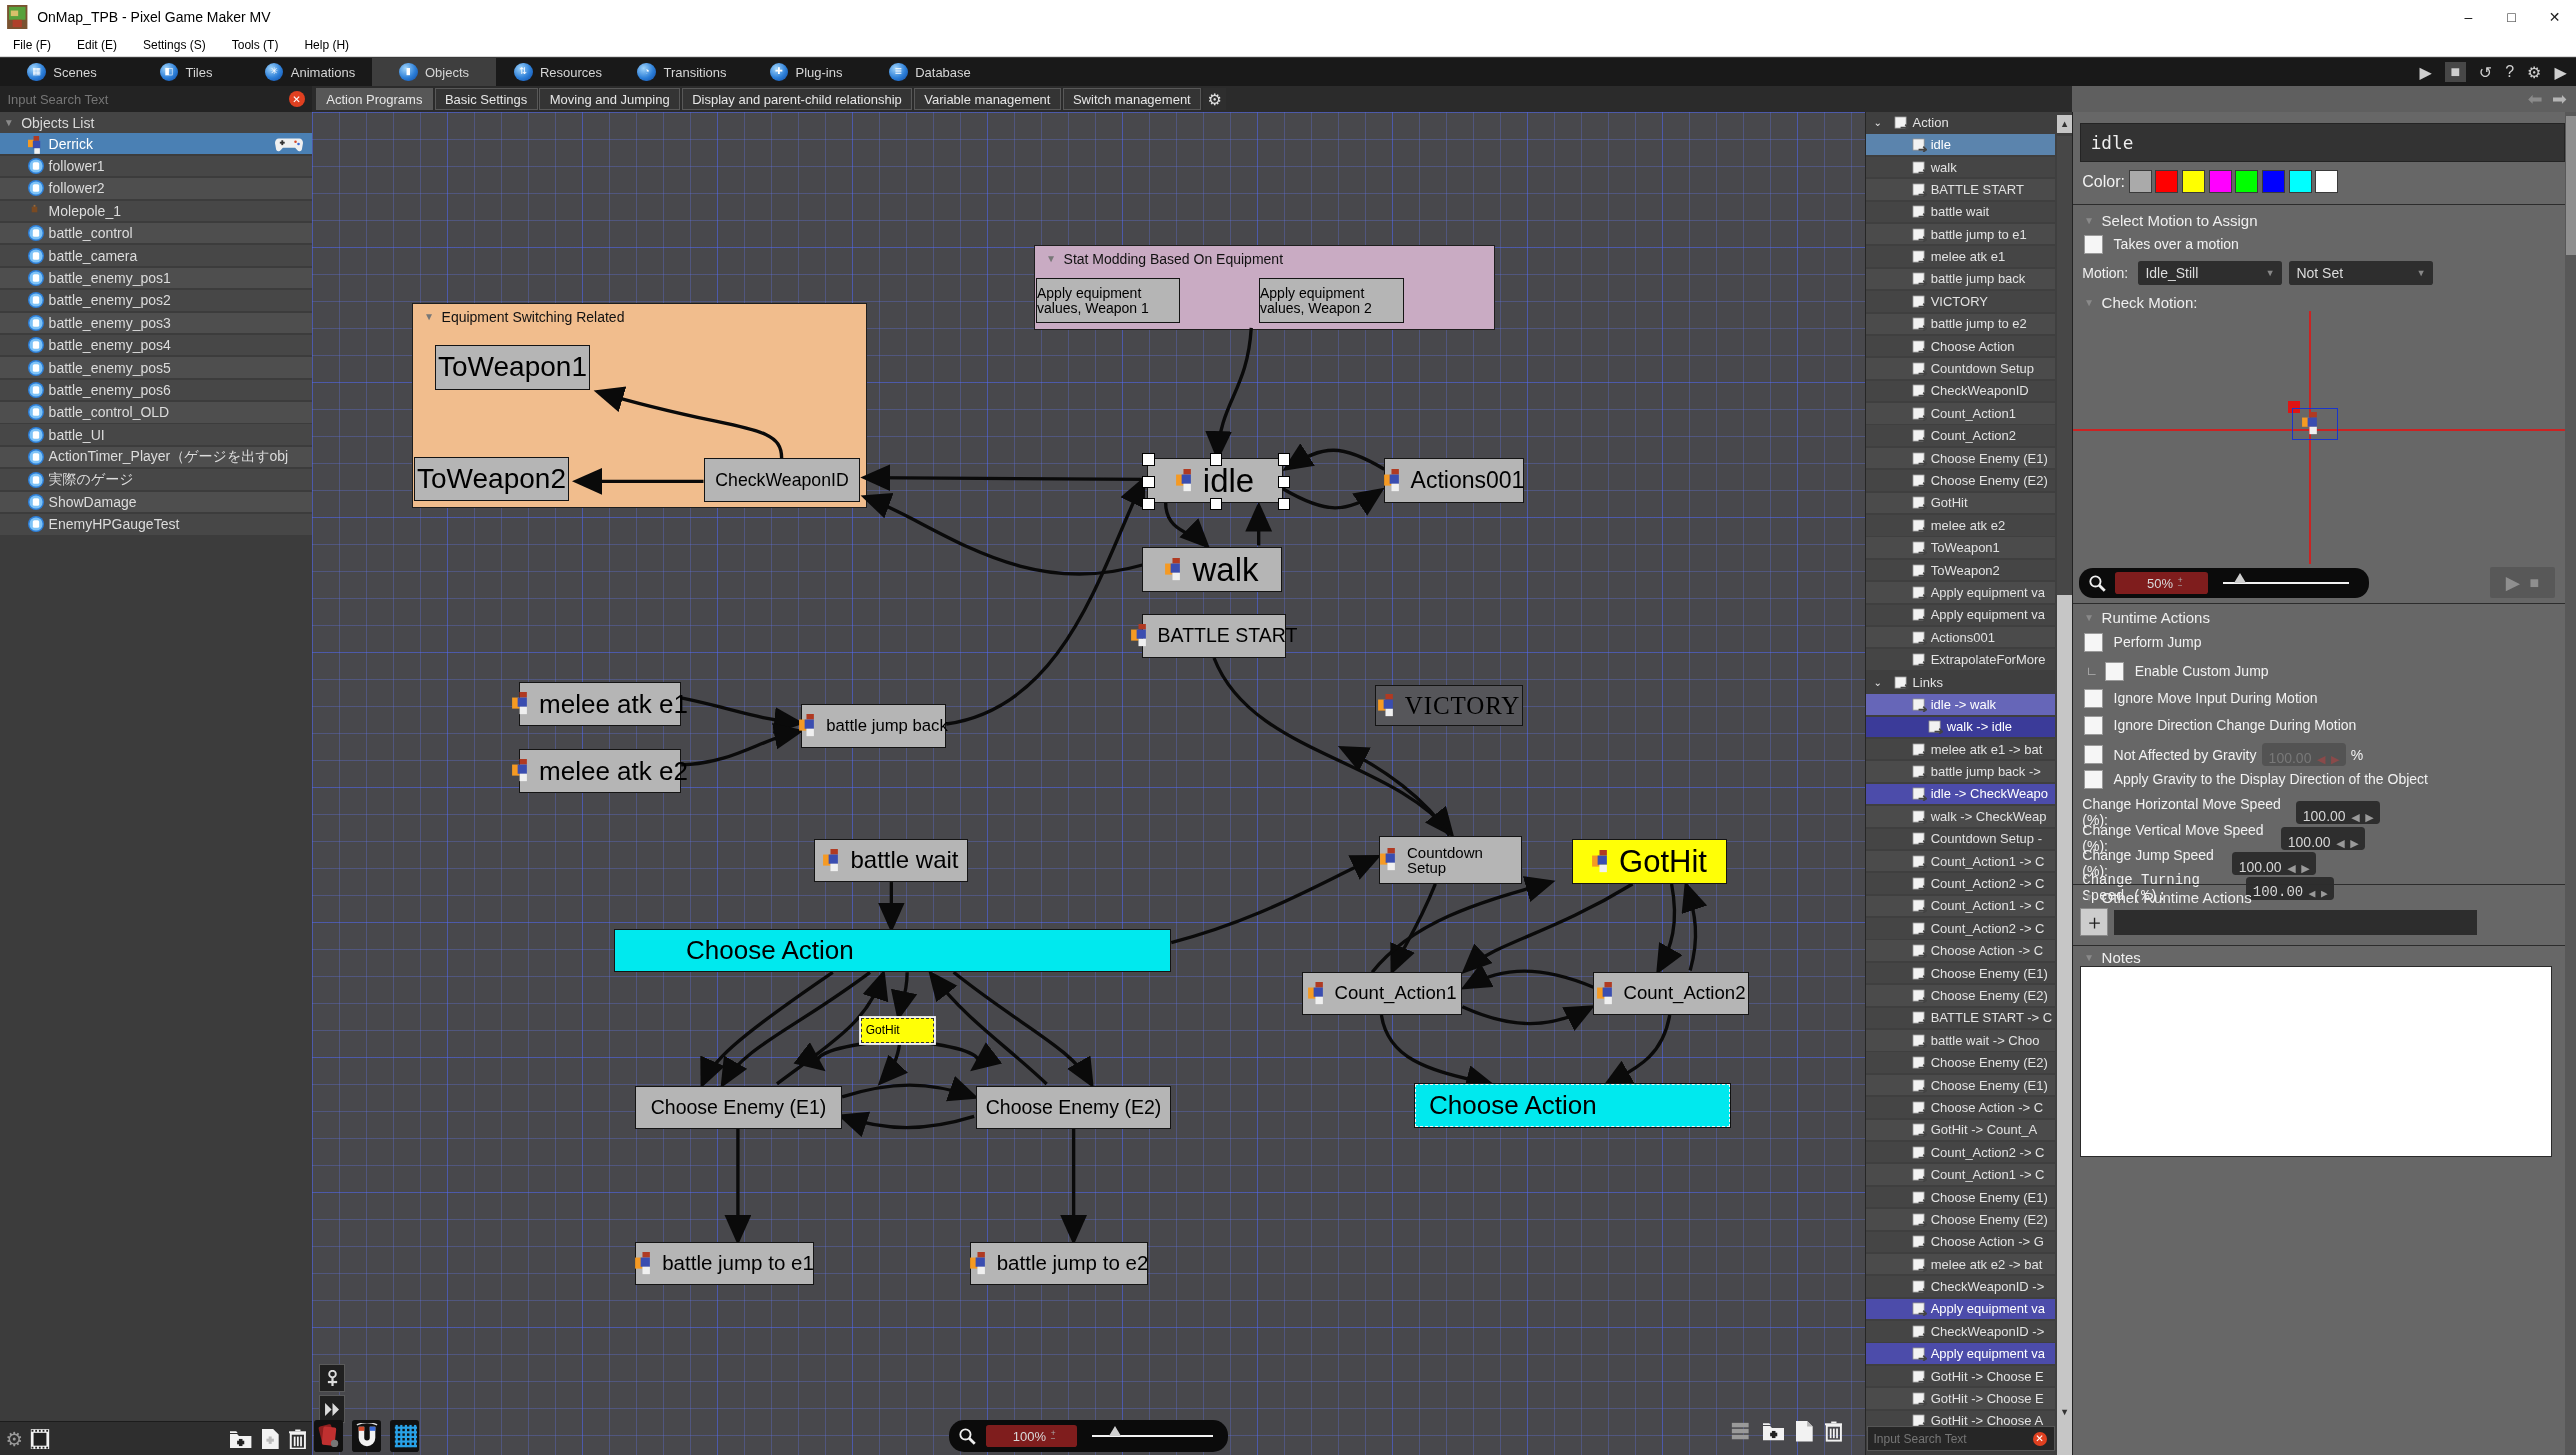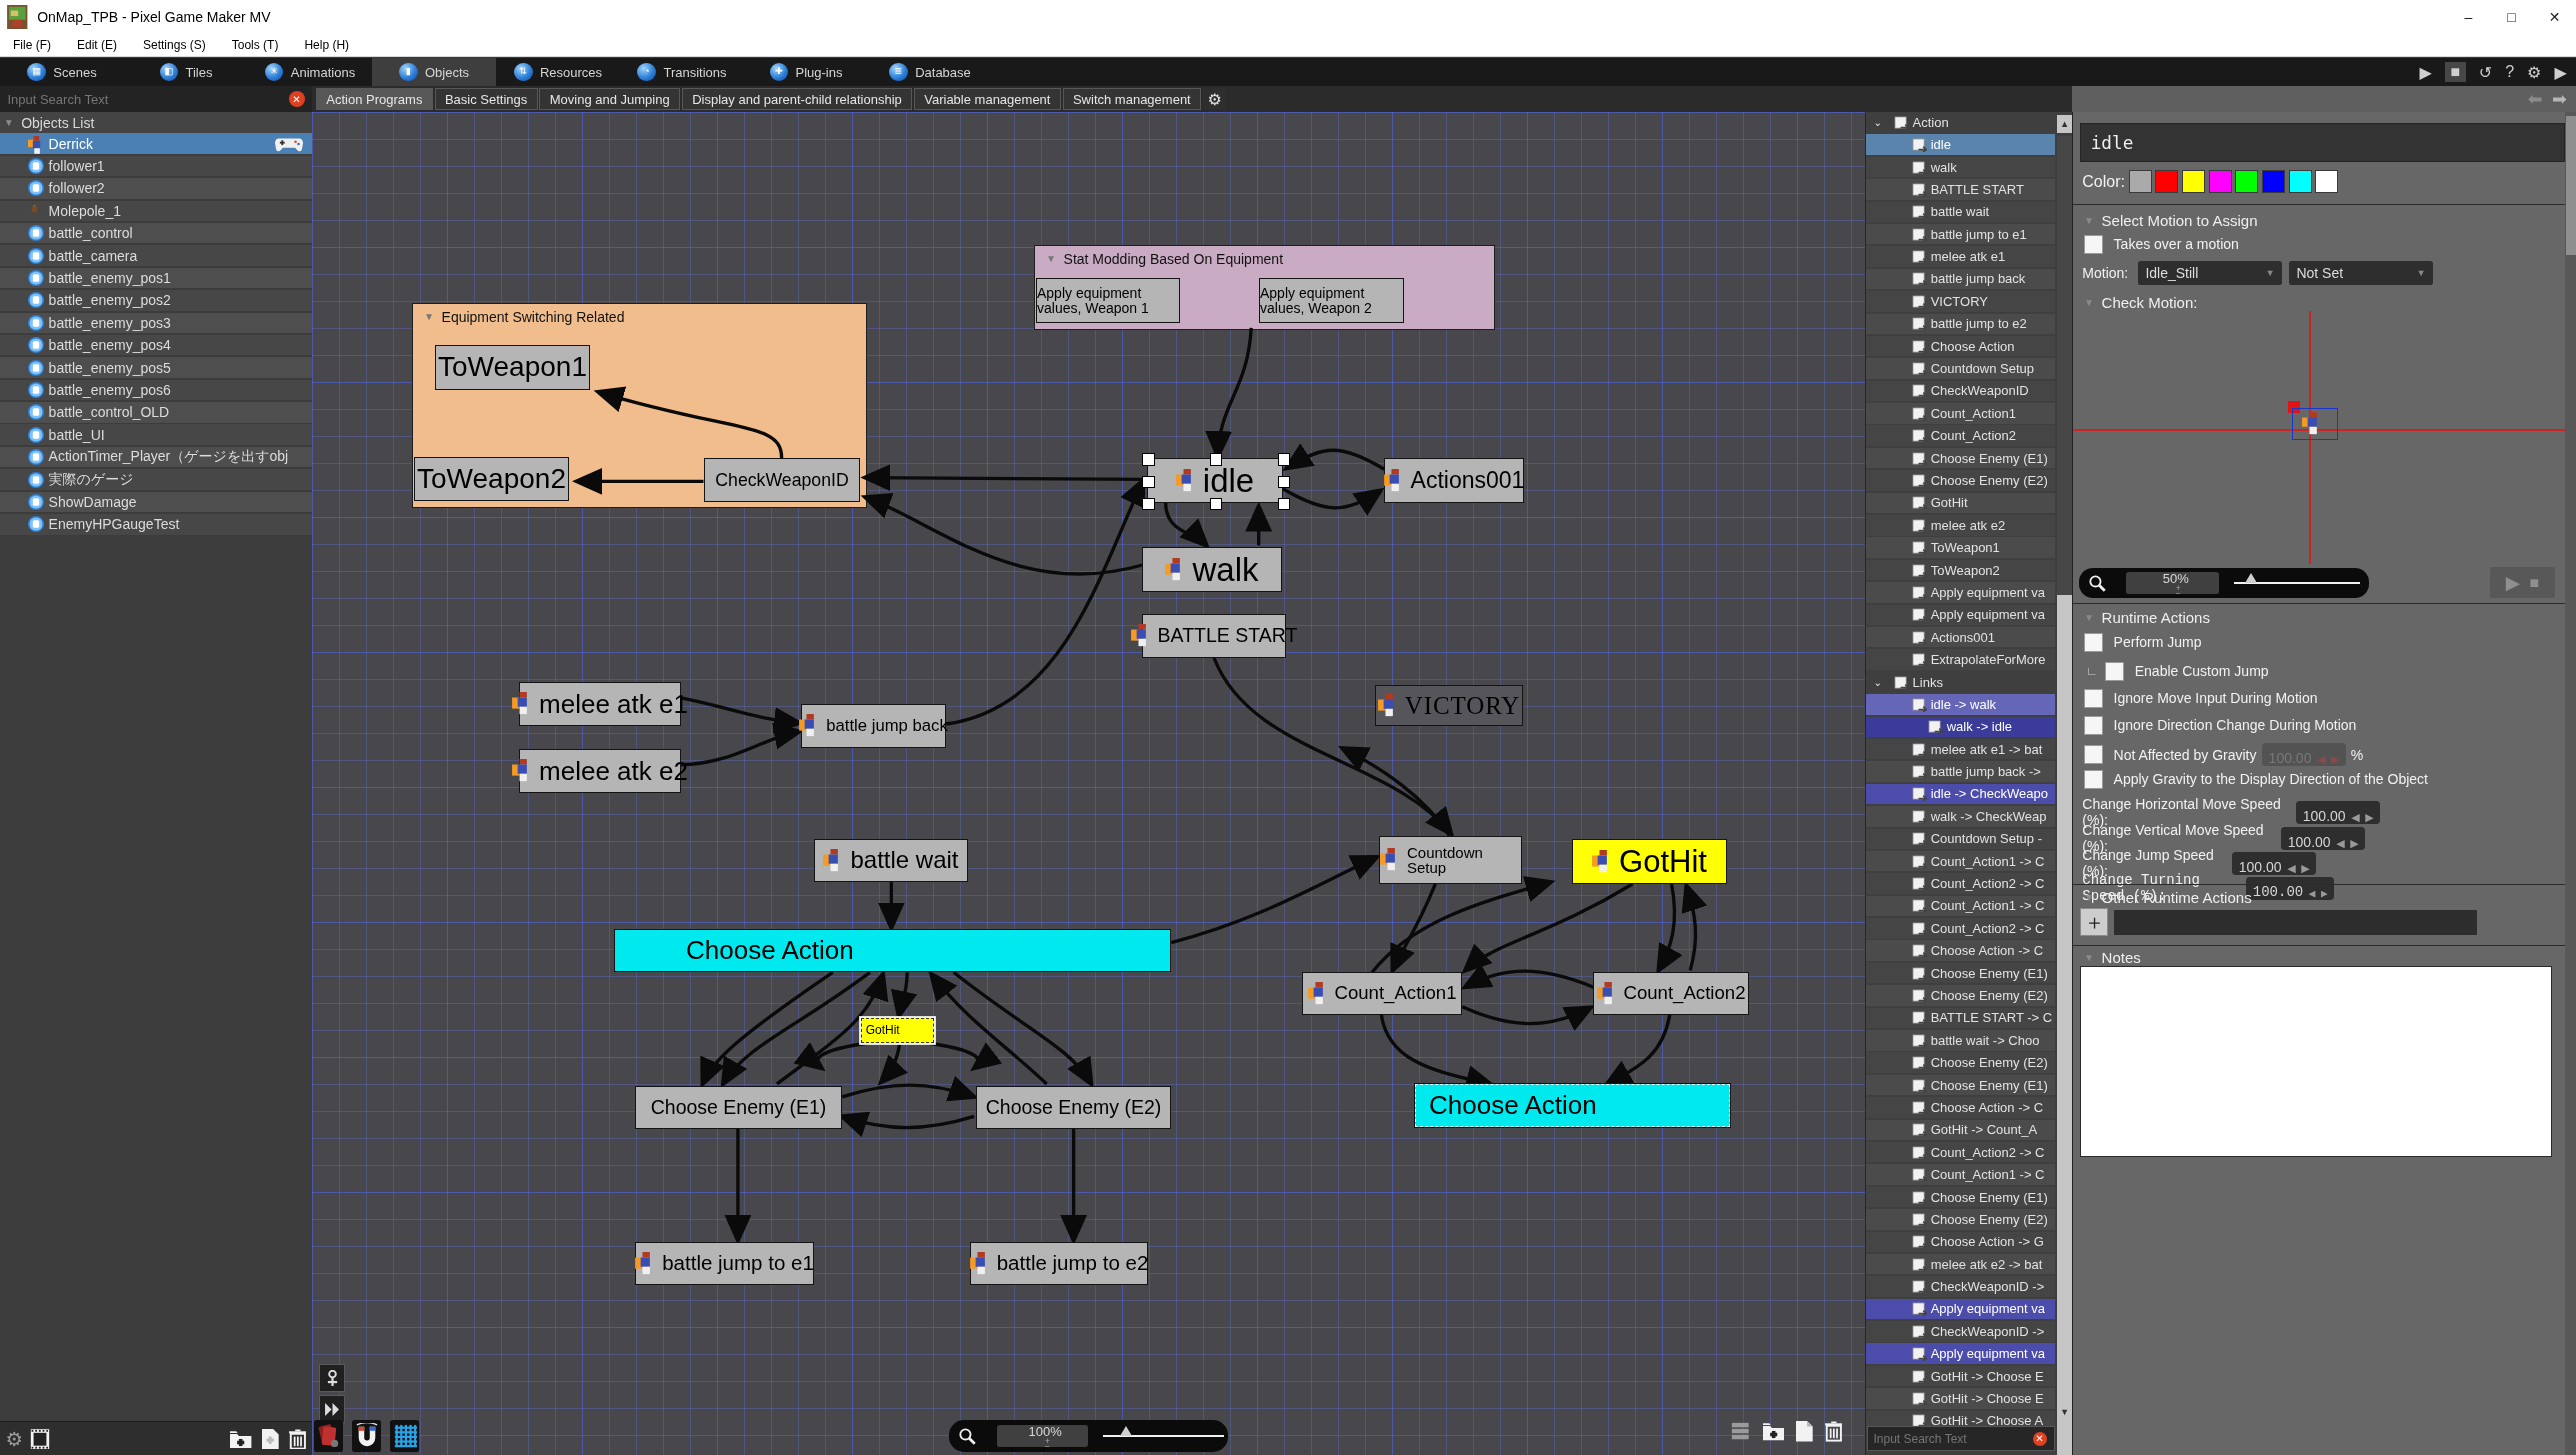--- a/index.html
+++ b/index.html
@@ -71,21 +71,21 @@
   .node.wrap .nlabel{white-space:normal;}
   .node.extrap{word-break:break-all;text-align:left;padding:3.7px 5.6px;justify-content:flex-start;align-items:flex-start;}
   .node.dashedsel{border:0.9px dashed #333;box-shadow:0 0 0 1.9px #f2f2f2;}
   .node.dashedsel2{border:1.9px dashed #f4f4f4;outline:0.9px solid #111;}
   .nlabel{white-space:nowrap;}
   .node.wrap{white-space:normal;}
   .handle{position:absolute;width:10.2px;height:10.2px;background:#fff;border:0.9px solid #000;z-index:4;}
   .cbtn{position:absolute;z-index:5;width:24px;height:26px;background:#202020;border:0.9px solid #5a5a5a;color:#ddd;display:flex;align-items:center;justify-content:center;font-size:13px;}
   .cv-bl{position:absolute;z-index:5;left:1.9px;top:1308px;display:flex;gap:8.4px;}
   .zoombar{position:absolute;z-index:5;left:637px;top:1308px;width:279px;height:32px;background:#0b0b0b;border-radius:15px;display:flex;align-items:center;}
-  .spinbox{background:#404040;border-radius:2.8px;height:22px;display:flex;align-items:center;color:#d8d8d8;font-size:13px;padding:0 3.7px 0 9.3px;margin-left:20px;flex-direction:column;}
+  .spinbox{background:#7f1d1d;border-radius:2.8px;height:22px;display:flex;align-items:center;color:#d8d8d8;font-size:13px;padding:0 3.7px 0 9.3px;margin-left:9px;}
   .spincol{display:flex;flex-direction:column;font-size:8.4px;line-height:4.6px;color:#aaa;margin-left:4.6px;}
   .slider{position:relative;height:2.8px;background:#f2f2f2;margin-left:15px;}
   .thumb{position:absolute;top:-8.4px;width:0;height:0;border-left:6.5px solid transparent;border-right:6.5px solid transparent;border-bottom:10.2px solid #cfcfcf;}
   .cv-br{position:absolute;z-index:5;left:1418px;top:1309px;display:flex;gap:12px;align-items:center;}
   
   .apanel{left:1865px;top:112px;width:207px;height:1344px;background:#3f3f3f;border-left:0.9px solid #262626;box-sizing:border-box;overflow:hidden;}
   .ap-row{height:20.5px;margin-bottom:1.9px;background:#4b4b4b;color:#e2e2e2;font-size:13px;display:flex;align-items:center;white-space:nowrap;overflow:hidden;width:189px;box-sizing:border-box;}
   .ap-row:nth-child(odd){background:#454545;}
   .ap-row.hdr{background:#3f3f3f;}
   .ap-row.sel-blue{background:#5b84ad;color:#fff;}

